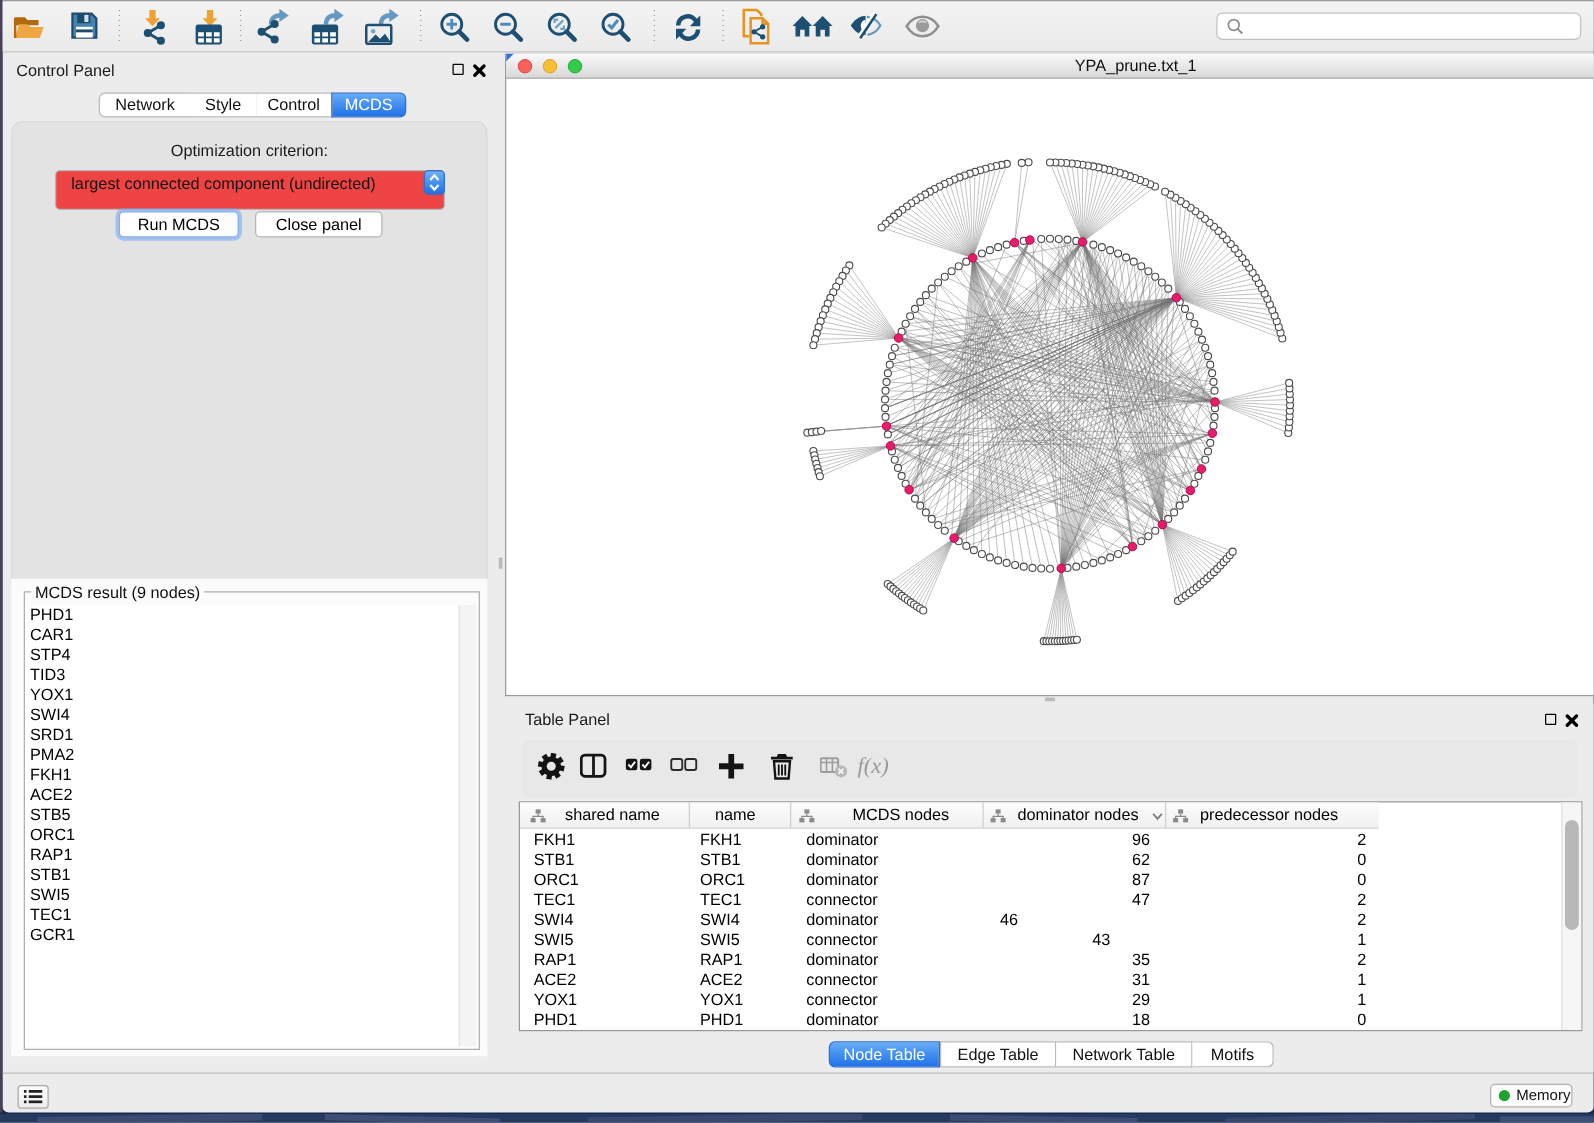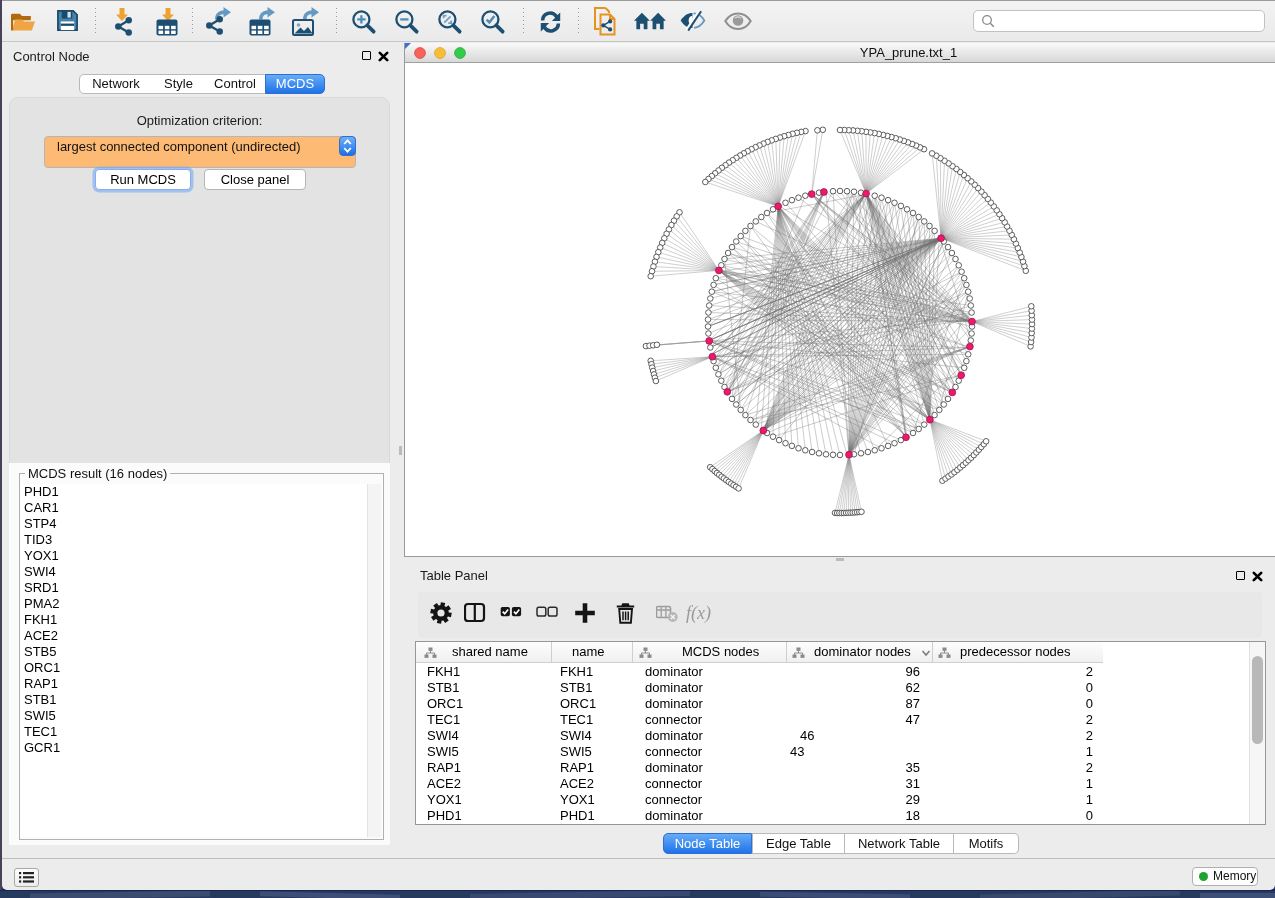--- a/index.html
+++ b/index.html
@@ -155,45 +155,45 @@
     <div style="position:absolute;left:523px;top:7px;width:1px;height:28px;background-image:linear-gradient(#999 30%,rgba(0,0,0,0) 0%);background-size:1px 4px"></div>
     <div style="position:absolute;left:578px;top:7px;width:1px;height:28px;background-image:linear-gradient(#999 30%,rgba(0,0,0,0) 0%);background-size:1px 4px"></div>
 <div style="position:absolute;left:973px;top:9px;width:292px;height:22px;background:#fff;border:1px solid #c2c2c2;border-radius:5px;box-sizing:border-box">
 <svg style="position:absolute;left:7px;top:3px" width="15" height="15" viewBox="0 0 15 15">
         <circle cx="6" cy="6" r="4.3" fill="none" stroke="#8a8a8a" stroke-width="1.3"></circle>
         <path d="M9.3 9.3 L12.8 12.8" stroke="#8a8a8a" stroke-width="1.5"></path>
       </svg>
 </div>
   </div>
 
-<div style="position:absolute;left:13px;top:49px;font-size:13px;color:#1a1a1a">Control Node</div>
+<div style="position:absolute;left:13px;top:49px;font-size:13px;color:#1a1a1a">Control Panel</div>
 <div style="position:absolute;left:362px;top:51px;width:9px;height:9px;border:1.6px solid #000;box-sizing:border-box;border-radius:1px"></div>
 <svg style="position:absolute;left:378px;top:51px" width="11" height="11" viewBox="0 0 11 11">
     <path d="M1.8 1.8 L9.2 9.2 M9.2 1.8 L1.8 9.2" stroke="#000" stroke-width="2.6" stroke-linecap="round"></path>
   </svg>
 <div style="position:absolute;left:9px;top:97px;width:381px;height:748px;background:#e3e3e3;border-radius:9px;border:1px solid #d9d9d9;box-sizing:border-box"></div>
 <div style="position:absolute;left:79px;top:74px;width:74px;height:20px;background:#fff;color:#111;border:1px solid #b9b9b9;border-top-left-radius:5px;border-bottom-left-radius:5px;box-sizing:border-box;text-align:center;line-height:18px;font-size:13px;z-index:3">Network</div>
 <div style="position:absolute;left:152px;top:74px;width:54px;height:20px;background:#fff;color:#111;border:1px solid #b9b9b9;border-left:none;box-sizing:border-box;text-align:center;line-height:18px;font-size:13px;z-index:3">Style</div>
 <div style="position:absolute;left:205px;top:74px;width:61px;height:20px;background:#fff;color:#111;border:1px solid #b9b9b9;border-left:none;box-sizing:border-box;text-align:center;line-height:18px;font-size:13px;z-index:3">Control</div>
 <div style="position:absolute;left:265px;top:74px;width:60px;height:20px;background:linear-gradient(#66acf8,#1f72e9);color:#fff;border:1px solid #2e6fd0;border-top-right-radius:5px;border-bottom-right-radius:5px;box-sizing:border-box;text-align:center;line-height:18px;font-size:13px;z-index:3">MCDS</div>
 <div style="position:absolute;left:9px;top:113px;width:381px;text-align:center;font-size:13px;color:#1a1a1a">Optimization criterion:</div>
-<div style="position:absolute;left:44px;top:136px;width:312px;height:32px;background:#fdba74;border:1px solid #b5b5b5;border-radius:4px;box-sizing:border-box">
+<div style="position:absolute;left:44px;top:136px;width:312px;height:32px;background:#ef4444;border:1px solid #b5b5b5;border-radius:4px;box-sizing:border-box">
   <div style="position:absolute;left:12px;top:1px;height:17px;line-height:17px;font-size:13px;color:#111;white-space:nowrap">largest connected component (undirected)</div>
   <div style="position:absolute;right:-1px;top:-1px;width:17px;height:20px;border-radius:4px;background:linear-gradient(#6db1f9,#1e6fe6);border:1px solid #2e6fd0;box-sizing:border-box">
   <svg width="15" height="18" viewBox="0 0 15 18">
         <path d="M4.2 7 L7.5 3.4 L10.8 7" stroke="#fff" stroke-width="1.8" fill="none"></path>
         <path d="M4.2 11 L7.5 14.6 L10.8 11" stroke="#fff" stroke-width="1.8" fill="none"></path>
       </svg>
   </div>
 </div>
 <div style="position:absolute;left:95px;top:169px;width:96px;height:21px;background:#fff;border:1px solid #85aef0;border-radius:4px;box-shadow:0 0 0 2.5px rgba(110,165,245,.55);box-sizing:border-box;text-align:center;line-height:19px;font-size:13px">Run MCDS</div>
 <div style="position:absolute;left:204px;top:169px;width:102px;height:21px;background:#fff;border:1px solid #b5b5b5;border-radius:4px;box-sizing:border-box;text-align:center;line-height:19px;font-size:13px">Close panel</div>
 <div style="position:absolute;left:9px;top:463px;width:381px;height:382px;background:#fbfbfb"></div>
 <div style="position:absolute;left:19px;top:473px;width:363px;height:365px;border:1px solid #b0b0b0"></div>
-<div style="position:absolute;left:25px;top:466px;background:#fbfbfb;padding:0 3px;font-size:13px;color:#111">MCDS result (16 nodes)</div>
+<div style="position:absolute;left:25px;top:466px;background:#fbfbfb;padding:0 3px;font-size:13px;color:#111">MCDS result (9 nodes)</div>
 <div style="position:absolute;left:20px;top:484px;width:361px;height:353px;background:#fff"></div>
 <div style="position:absolute;left:24px;top:484px;font-size:13px;color:#000">
     <div style="height:16px;line-height:16px">PHD1</div>
     <div style="height:16px;line-height:16px">CAR1</div>
     <div style="height:16px;line-height:16px">STP4</div>
     <div style="height:16px;line-height:16px">TID3</div>
     <div style="height:16px;line-height:16px">YOX1</div>
     <div style="height:16px;line-height:16px">SWI4</div>
     <div style="height:16px;line-height:16px">SRD1</div>
     <div style="height:16px;line-height:16px">PMA2</div>
@@ -626,21 +626,21 @@
 <span style="position:absolute;left:12px">SWI4</span>
     <span style="position:absolute;left:145px">SWI4</span>
 <span style="position:absolute;left:230px">dominator</span>
     <span style="position:absolute;left:385px;width:120px;text-align:left">46</span>
 <span style="position:absolute;left:530px;width:148px;text-align:right">2</span>
   </div>
 <div style="position:absolute;left:415px;top:744px;width:830px;height:16px;font-size:13px;line-height:16px">
 <span style="position:absolute;left:12px">SWI5</span>
     <span style="position:absolute;left:145px">SWI5</span>
 <span style="position:absolute;left:230px">connector</span>
-    <span style="position:absolute;left:375px;width:120px;text-align:left">43</span>
+    <span style="position:absolute;left:406px;width:120px;text-align:center">43</span>
 <span style="position:absolute;left:530px;width:148px;text-align:right">1</span>
   </div>
 <div style="position:absolute;left:415px;top:760px;width:830px;height:16px;font-size:13px;line-height:16px">
 <span style="position:absolute;left:12px">RAP1</span>
     <span style="position:absolute;left:145px">RAP1</span>
 <span style="position:absolute;left:230px">dominator</span>
     <span style="position:absolute;left:385px;width:120px;text-align:right">35</span>
 <span style="position:absolute;left:530px;width:148px;text-align:right">2</span>
   </div>
 <div style="position:absolute;left:415px;top:776px;width:830px;height:16px;font-size:13px;line-height:16px">

